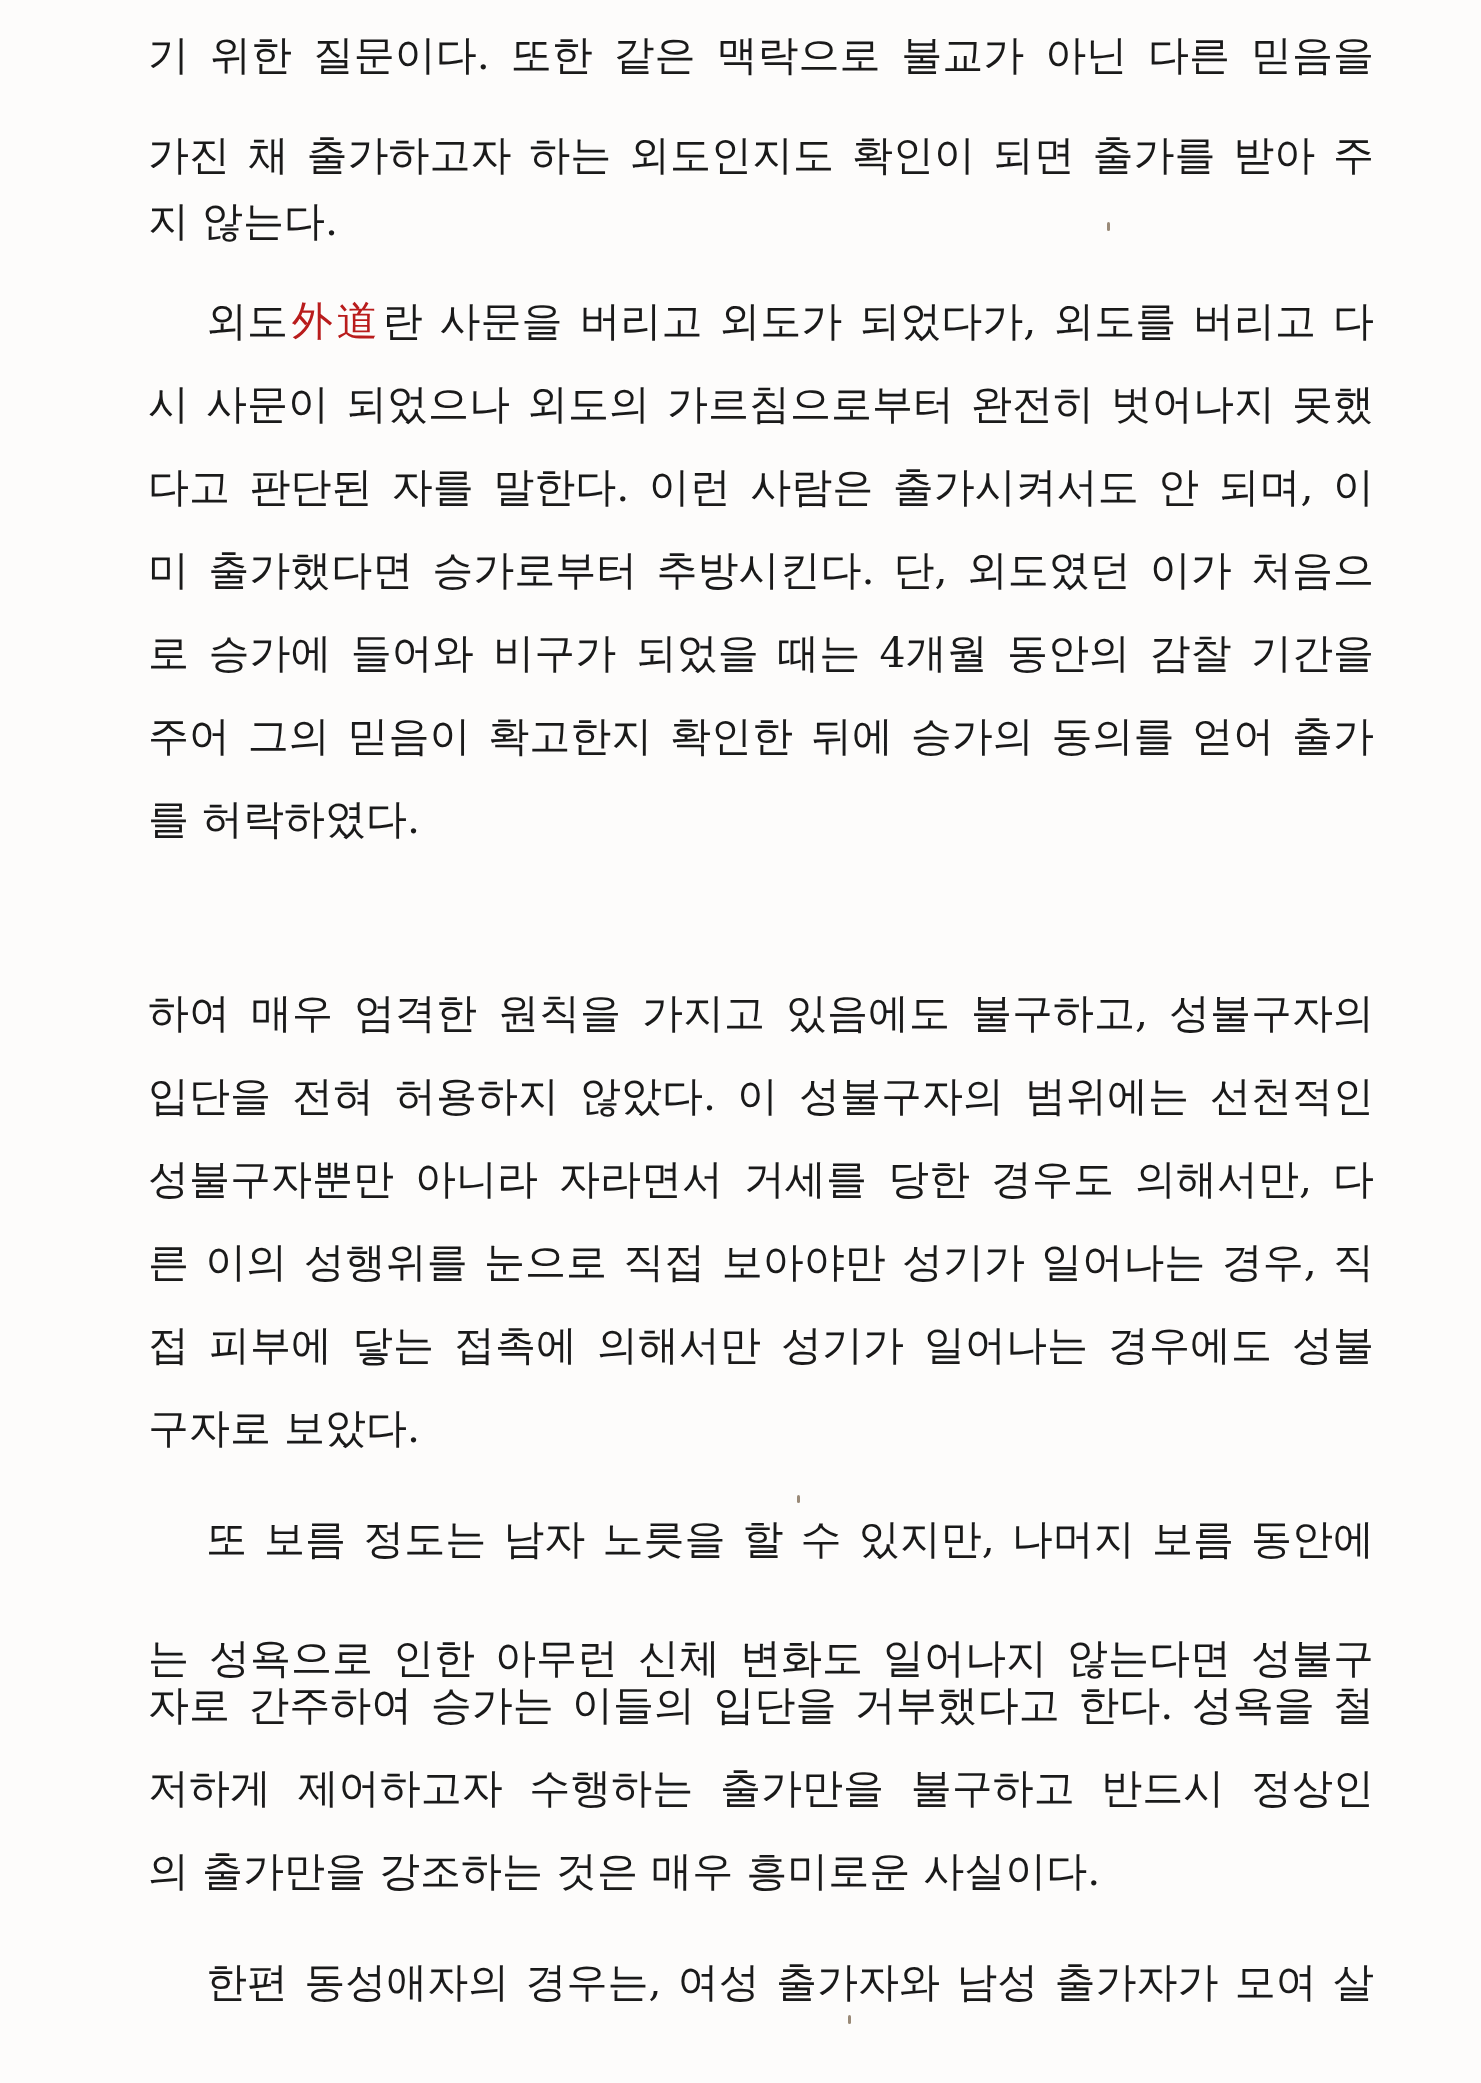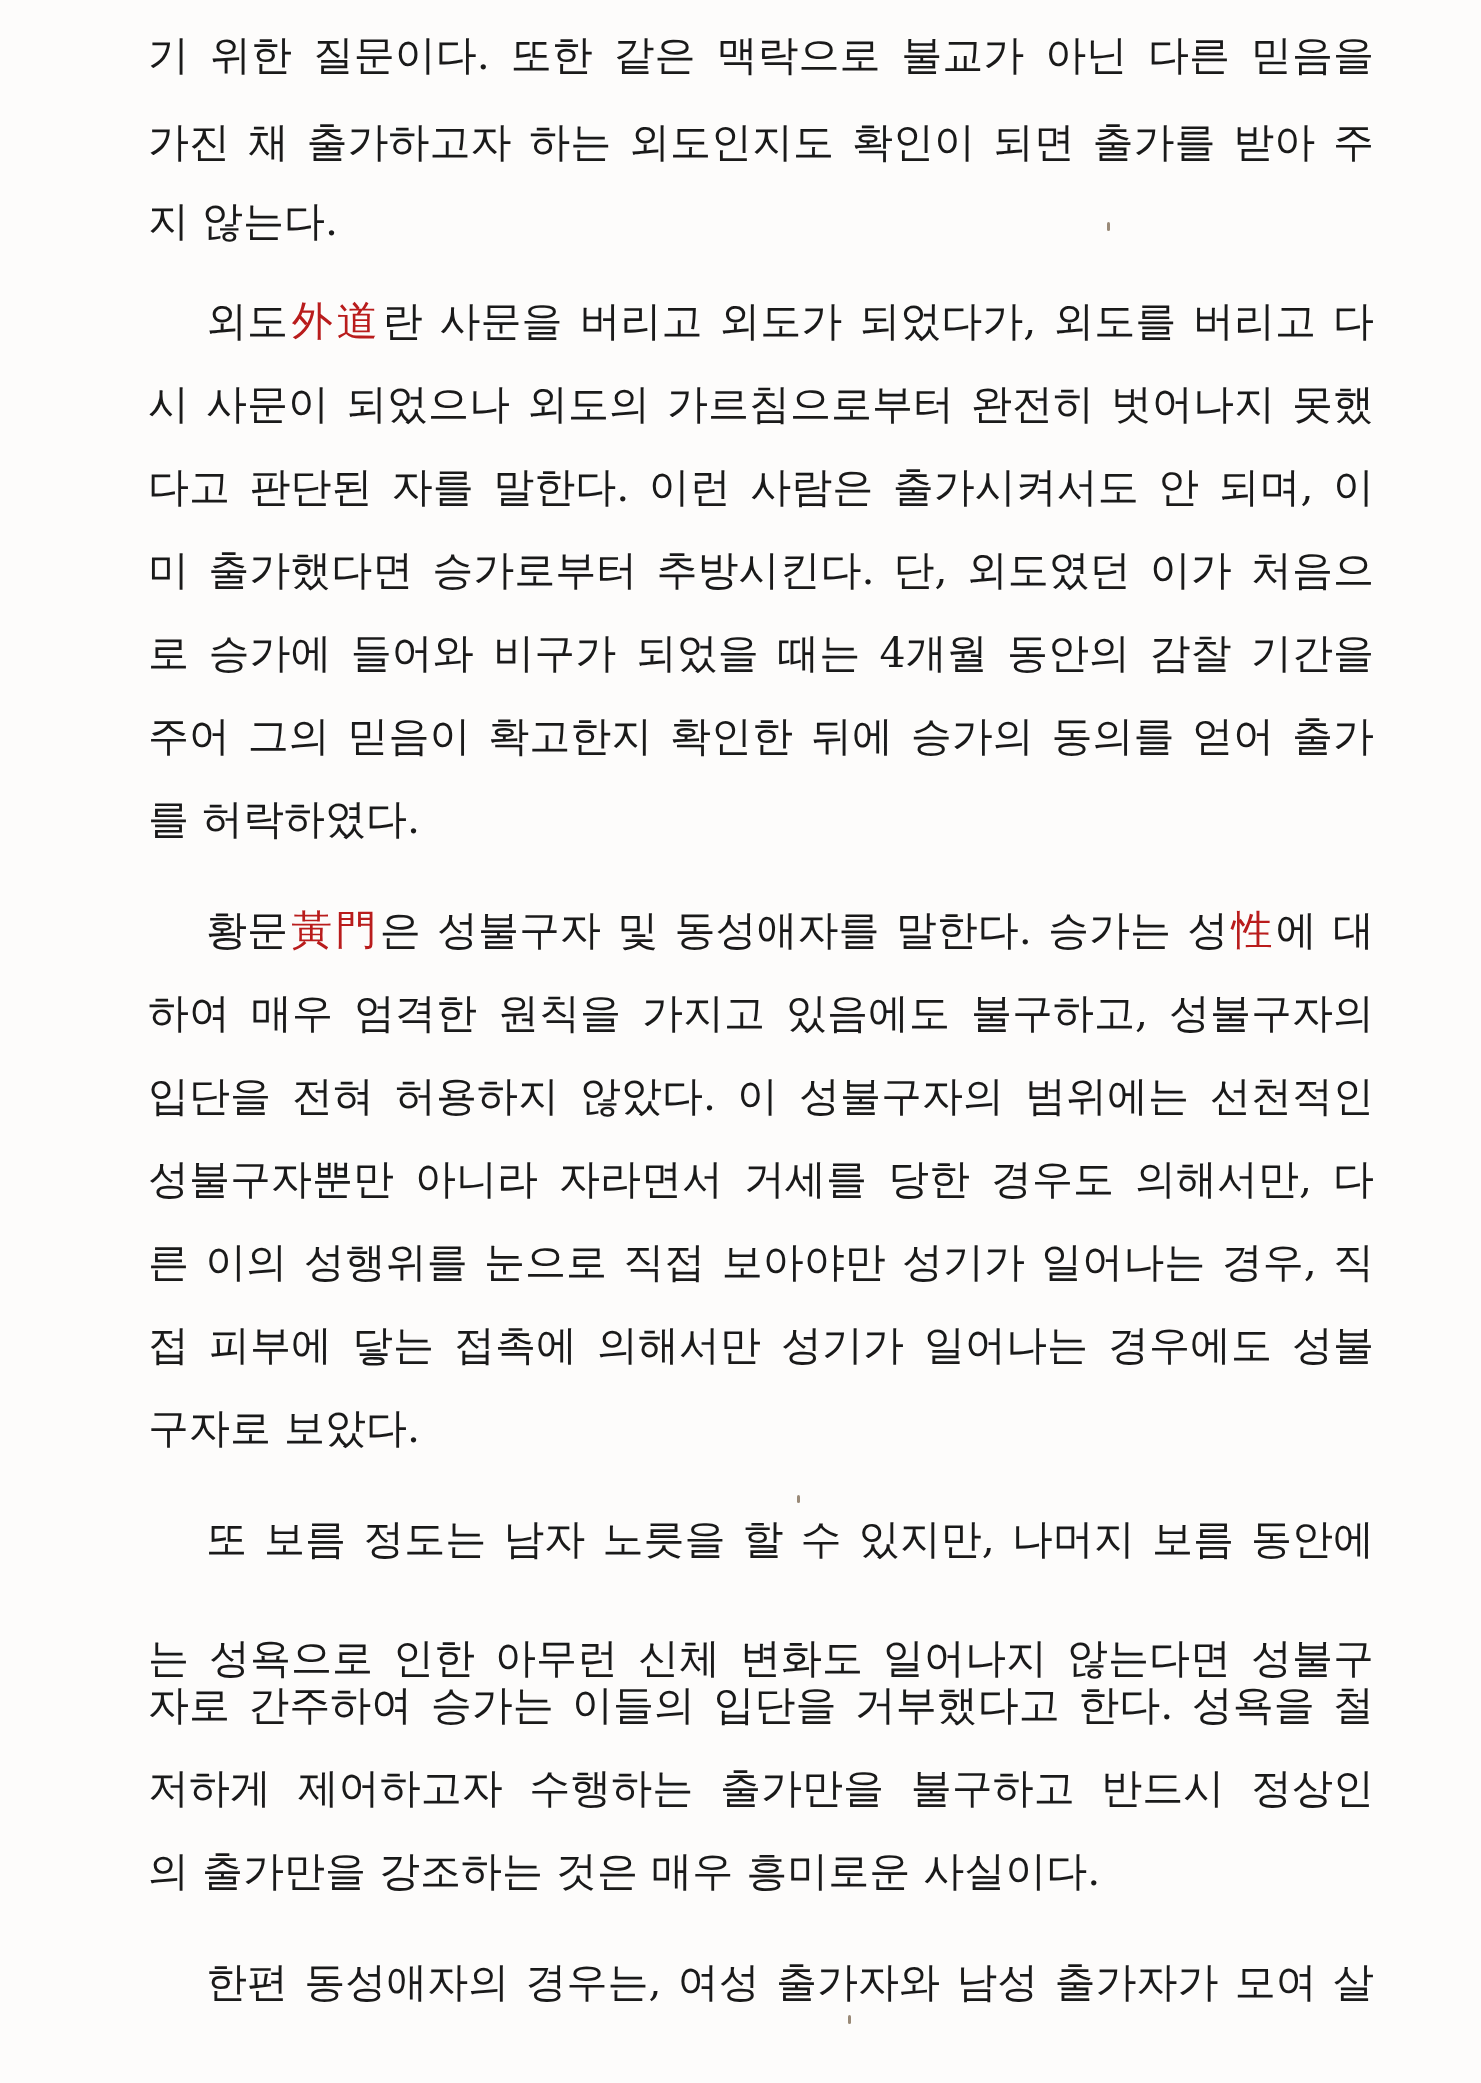--- a/index.html
+++ b/index.html
@@ -33,21 +33,21 @@
   }
 </style>
 </head>
 <body>
 
 <div class="page">
 
   <div class="line" style="top:25px">
     <span>기 위한 질문이다. 또한 같은 맥락으로 불교가 아닌 다른 믿음을</span>
   </div>
-  <div class="line" style="top:112px">
+  <div class="line" style="top:125px">
     <span>가진 채 출가하고자 하는 외도인지도 확인이 되면 출가를 받아 주</span>
   </div>
   <div class="line last" style="top:191px">
     <span>지 않는다.</span>
   </div>
 
   <div class="line indent" style="top:291px">
     <span>외도</span><span class="hanja">外道</span><span>란 사문을 버리고 외도가 되었다가, 외도를 버리고 다</span>
   </div>
   <div class="line" style="top:374px">
@@ -62,23 +62,20 @@
   <div class="line" style="top:623px">
     <span>로 승가에 들어와 비구가 되었을 때는 4개월 동안의 감찰 기간을</span>
   </div>
   <div class="line" style="top:706px">
     <span>주어 그의 믿음이 확고한지 확인한 뒤에 승가의 동의를 얻어 출가</span>
   </div>
   <div class="line last" style="top:789px">
     <span>를 허락하였다.</span>
   </div>
 
-  <div class="line indent" style="top:900px">
-    <span>황문</span><span class="hanja">黃門</span><span>은 성불구자 및 동성애자를 말한다. 승가는 성</span><span class="hanja">性</span><span>에 대</span>
-  </div>
   <div class="line" style="top:983px">
     <span>하여 매우 엄격한 원칙을 가지고 있음에도 불구하고, 성불구자의</span>
   </div>
   <div class="line" style="top:1066px">
     <span>입단을 전혀 허용하지 않았다. 이 성불구자의 범위에는 선천적인</span>
   </div>
   <div class="line" style="top:1149px">
     <span>성불구자뿐만 아니라 자라면서 거세를 당한 경우도 의해서만, 다</span>
   </div>
   <div class="line" style="top:1232px">

